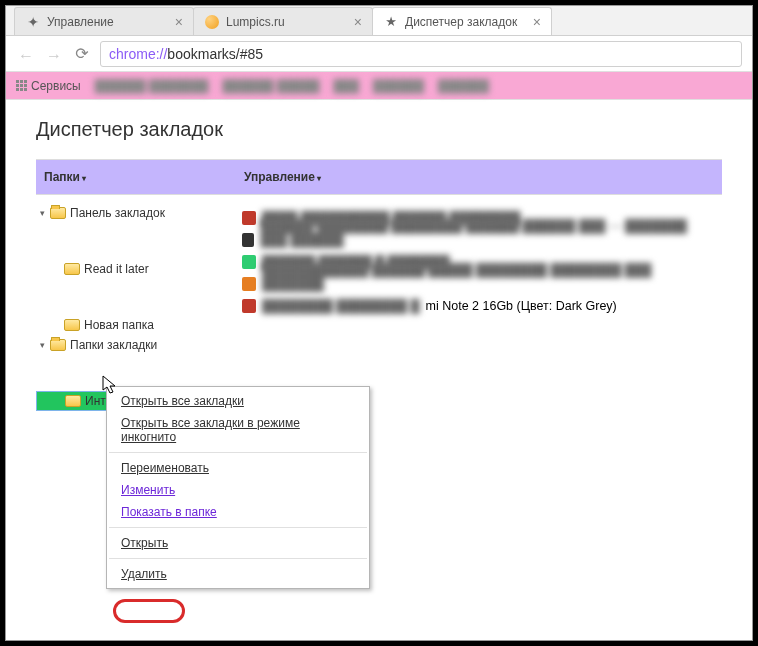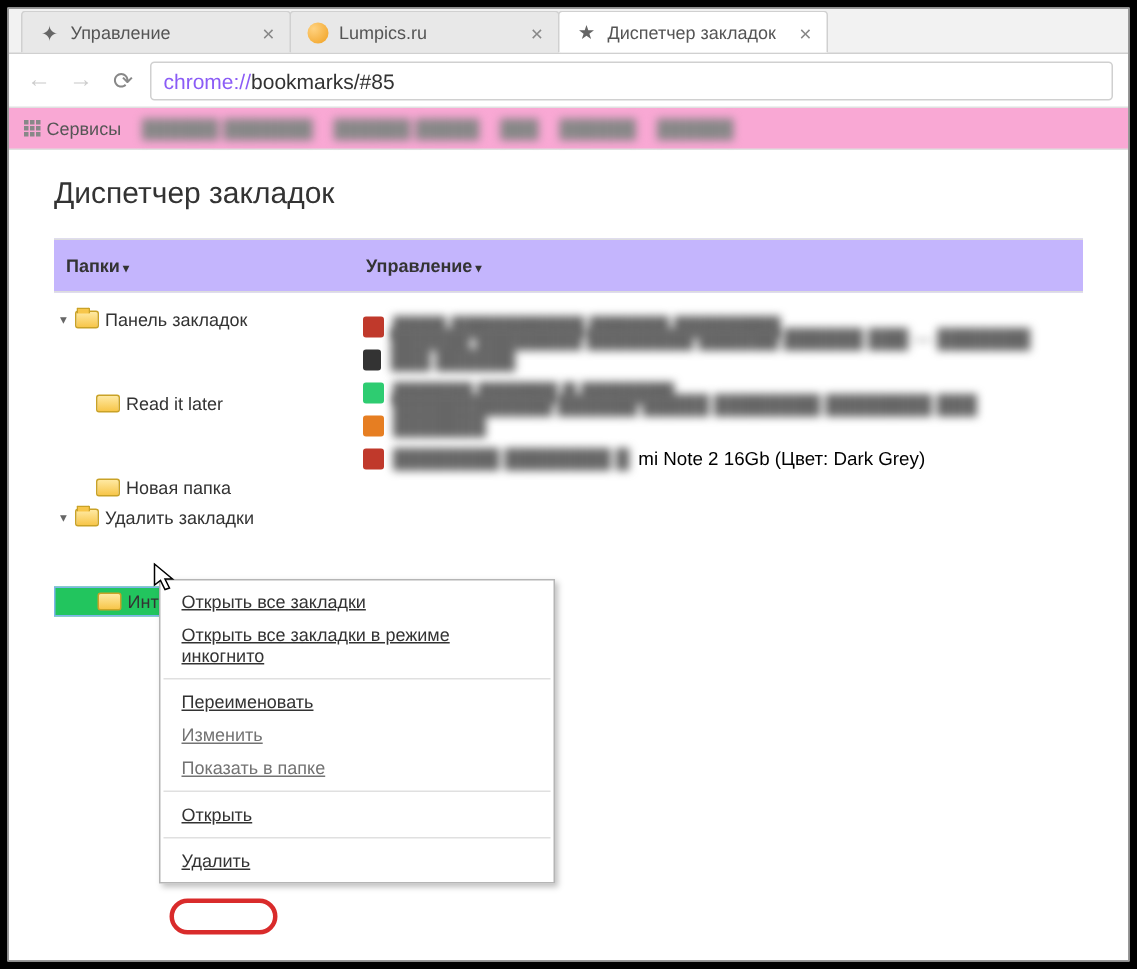--- a/index.html
+++ b/index.html
@@ -38,21 +38,21 @@
   .folder-icon.open::before { content: ""; position: absolute; top: -3px; left: 0; width: 7px; height: 3px; background: #f7c64a; border: 1px solid #c9a227; border-bottom: none; border-radius: 1px 1px 0 0; }
   .indent1 { padding-left: 18px; margin-top: 36px; }
   
   .list { flex: 1; padding-top: 8px; font-size: 12.5px; }
   .list-row { display: flex; align-items: flex-end; height: 22px; padding: 0 6px; gap: 6px; }
   .fav-sq { width: 14px; height: 14px; border-radius: 2px; }
   .blur-text { filter: blur(3px); color: #666; }
   
   .context-menu { position: absolute; left: 100px; top: 286px; width: 264px; background: #fff; border: 1px solid #b5b5b5; box-shadow: 2px 2px 4px rgba(0,0,0,0.25); font-size: 12px; color: #333; z-index: 100; padding: 3px 0; }
   .cm-item { padding: 4px 14px; cursor: default; text-decoration: underline; }
-  .cm-item.disabled { color: #737373; }
+  .cm-item.disabled { color: #6d28d9; }
   .cm-sep { height: 1px; background: #e0e0e0; margin: 4px 2px; }
   .cm-highlight { position: absolute; border: 3px solid #d92b2b; border-radius: 12px; pointer-events: none; }
   
   .cursor { position: absolute; width: 16px; height: 20px; z-index: 200; }
   
   .star-icon { color: #666; font-size: 13px; }
   .puzzle-icon { color: #666; font-size: 14px; }
   .orange-circle { width: 14px; height: 14px; border-radius: 50%; background: radial-gradient(circle at 30% 30%, #ffd280, #f0a020); }
   .grid-icon { display: grid; grid-template-columns: repeat(3,3px); grid-template-rows: repeat(3,3px); gap: 1px; }
   .grid-icon span { background: #888; }
@@ -136,21 +136,21 @@
           <span>Read it later</span>
         </div>
         <div class="tree-row indent1">
           <span class="tree-twisty"></span>
           <span class="folder-icon"></span>
           <span>Новая папка</span>
         </div>
         <div class="tree-row">
           <span class="tree-twisty">▾</span>
           <span class="folder-icon open"></span>
-          <span>Удалить закладки</span>
+          <span>Папки закладки</span>
         </div>
         <div class="tree-row indent1 selected">
           <span class="tree-twisty"></span>
           <span class="folder-icon"></span>
           <span>Инт</span>
         </div>
       </div>
 
       <div class="list">
         <div class="list-row">

